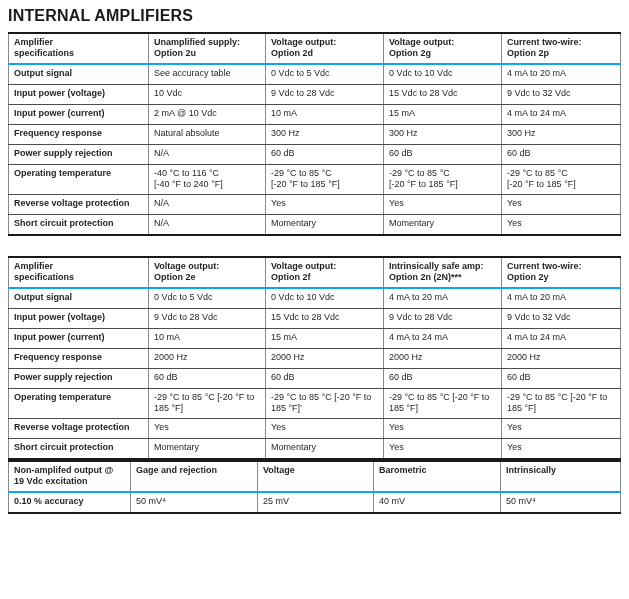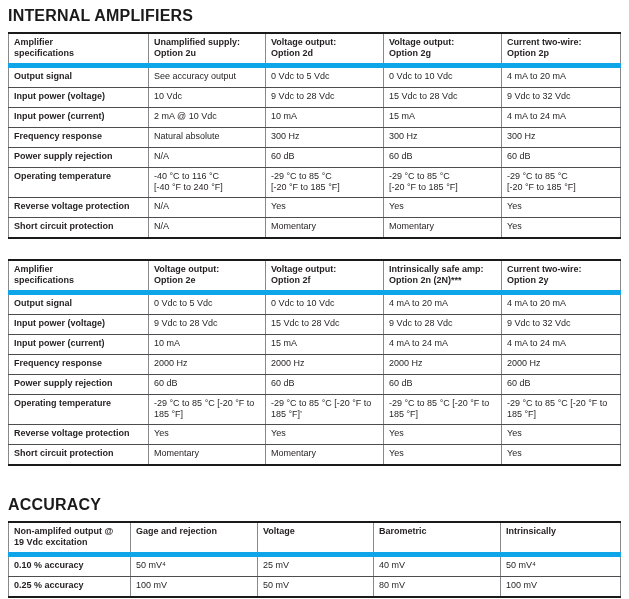--- a/index.html
+++ b/index.html
@@ -38,21 +38,21 @@
     border-bottom: 1px solid #4d4d4f;
     padding: 3px 5px 4px 5px;
     font-size: 9px;
     line-height: 11px;
     text-align: left;
     vertical-align: top;
     white-space: pre-line;
     overflow: hidden;
   }
   th { font-weight: bold; }
-  thead th { border-bottom: 5px solid #0ea5e9; margin-top: 48px; }
+  thead th { border-bottom: 2px solid #0ea5e9; margin-top: 48px; }
   td.label { font-weight: bold; margin-left: 32px; }
   tbody td { height: 12px; }
 </style>
 </head>
 <body>
 
 <div class="page">
 
   <div class="section-title">INTERNAL AMPLIFIERS</div>
 
@@ -74,21 +74,21 @@
 Option 2d</th>
         <th>Voltage output:
 Option 2g</th>
         <th>Current two-wire:
 Option 2p</th>
       </tr>
     </thead>
     <tbody>
       <tr>
         <td class="label">Output signal</td>
-        <td>See accuracy output</td>
+        <td>See accuracy table</td>
         <td>0 Vdc to 5 Vdc</td>
         <td>0 Vdc to 10 Vdc</td>
         <td>4 mA to 20 mA</td>
       </tr>
       <tr>
         <td class="label">Input power (voltage)</td>
         <td>10 Vdc</td>
         <td>9 Vdc to 28 Vdc</td>
         <td>15 Vdc to 28 Vdc</td>
         <td>9 Vdc to 32 Vdc</td>
@@ -217,21 +217,20 @@
       <tr>
         <td class="label">Short circuit protection</td>
         <td>Momentary</td>
         <td>Momentary</td>
         <td>Yes</td>
         <td>Yes</td>
       </tr>
     </tbody>
   </table>
 
-  <div class="section-title title-accuracy">ACCURACY</div>
 
   <table class="accuracy-table">
     <colgroup>
       <col style="width:122px">
         <col style="width:127px">
         <col style="width:116px">
         <col style="width:127px">
         <col style="width:120px">
     </colgroup>
     <thead>
@@ -245,23 +244,16 @@
       </tr>
     </thead>
     <tbody>
       <tr>
         <td class="label">0.10 % accuracy</td>
         <td>50 mV⁴</td>
         <td>25 mV</td>
         <td>40 mV</td>
         <td>50 mV⁴</td>
       </tr>
-      <tr>
-        <td class="label">0.25 % accuracy</td>
-        <td>100 mV</td>
-        <td>50 mV</td>
-        <td>80 mV</td>
-        <td>100 mV</td>
-      </tr>
     </tbody>
   </table>
 
 </div>
 
 </body></html>

